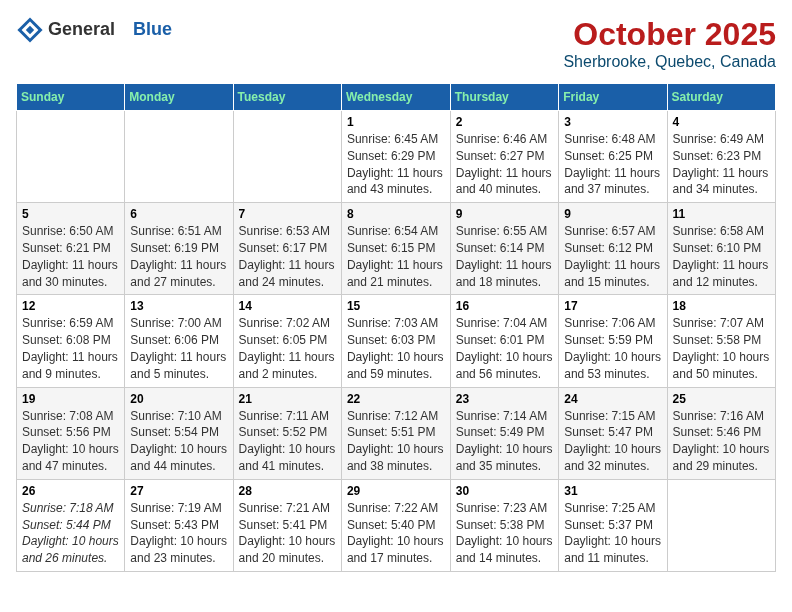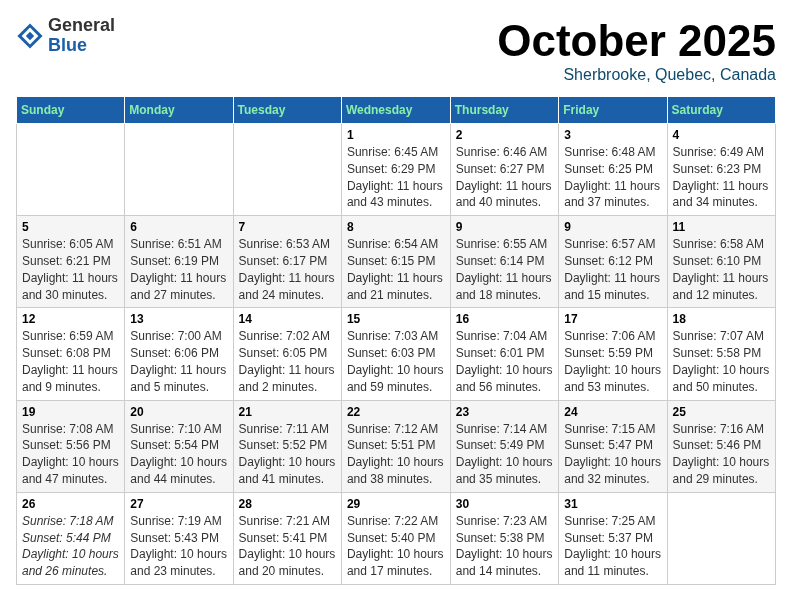--- a/index.html
+++ b/index.html
@@ -15,45 +15,46 @@
       justify-content: space-between;
       align-items: flex-start;
       margin-bottom: 12px;
     }
     .logo {
       display: flex;
       align-items: center;
     }
     .logo-text {
       display: flex;
-      flex-direction: column;
+      flex-direction: row;
       line-height: 1.1;
+      gap: 18px;
     }
     .logo-general {
       font-size: 18px;
       font-weight: bold;
       color: #333;
     }
     .logo-blue {
       font-size: 18px;
       font-weight: bold;
       color: #1a5fa8;
     }
     .logo-icon {
       width: 28px;
       height: 28px;
       margin-right: 4px;
     }
     .title-block {
       text-align: right;
     }
     .month-title {
-      font-size: 44px;
-      font-weight: bold;
-      color: #000000;
+      font-size: 32px;
+      font-weight: bold;
+      color: #b91c1c;
     }
     .subtitle {
       font-size: 16px;
       color: #0c4a6e;
     }
     .calendar {
       width: 100%;
       border-collapse: collapse;
       font-size: 11px;
     }
@@ -151,21 +152,21 @@
         <td>
           <span class="day-num">4</span>
           <div class="day-info" style="white-space: pre-line;">Sunrise: 6:49 AM
 Sunset: 6:23 PM
 Daylight: 11 hours and 34 minutes.</div>
         </td>
       </tr>
       <tr>
         <td>
           <span class="day-num">5</span>
-          <div class="day-info" style="white-space: pre-line;">Sunrise: 6:05 AM
+          <div class="day-info" style="white-space: pre-line;">Sunrise: 6:50 AM
 Sunset: 6:21 PM
 Daylight: 11 hours and 30 minutes.</div>
         </td>
         <td>
           <span class="day-num">6</span>
           <div class="day-info" style="white-space: pre-line;">Sunrise: 6:51 AM
 Sunset: 6:19 PM
 Daylight: 11 hours and 27 minutes.</div>
         </td>
         <td>

